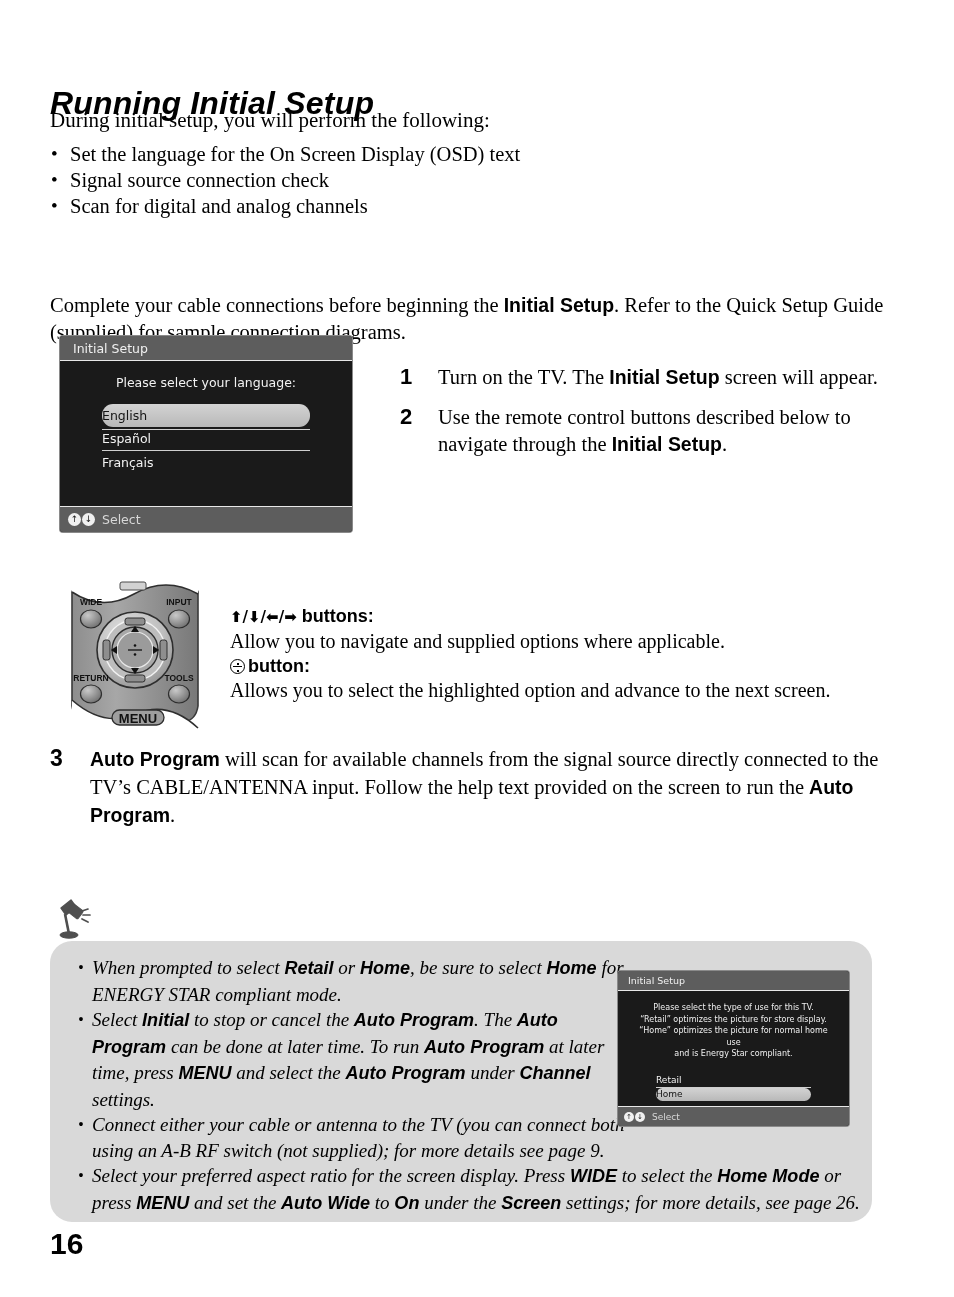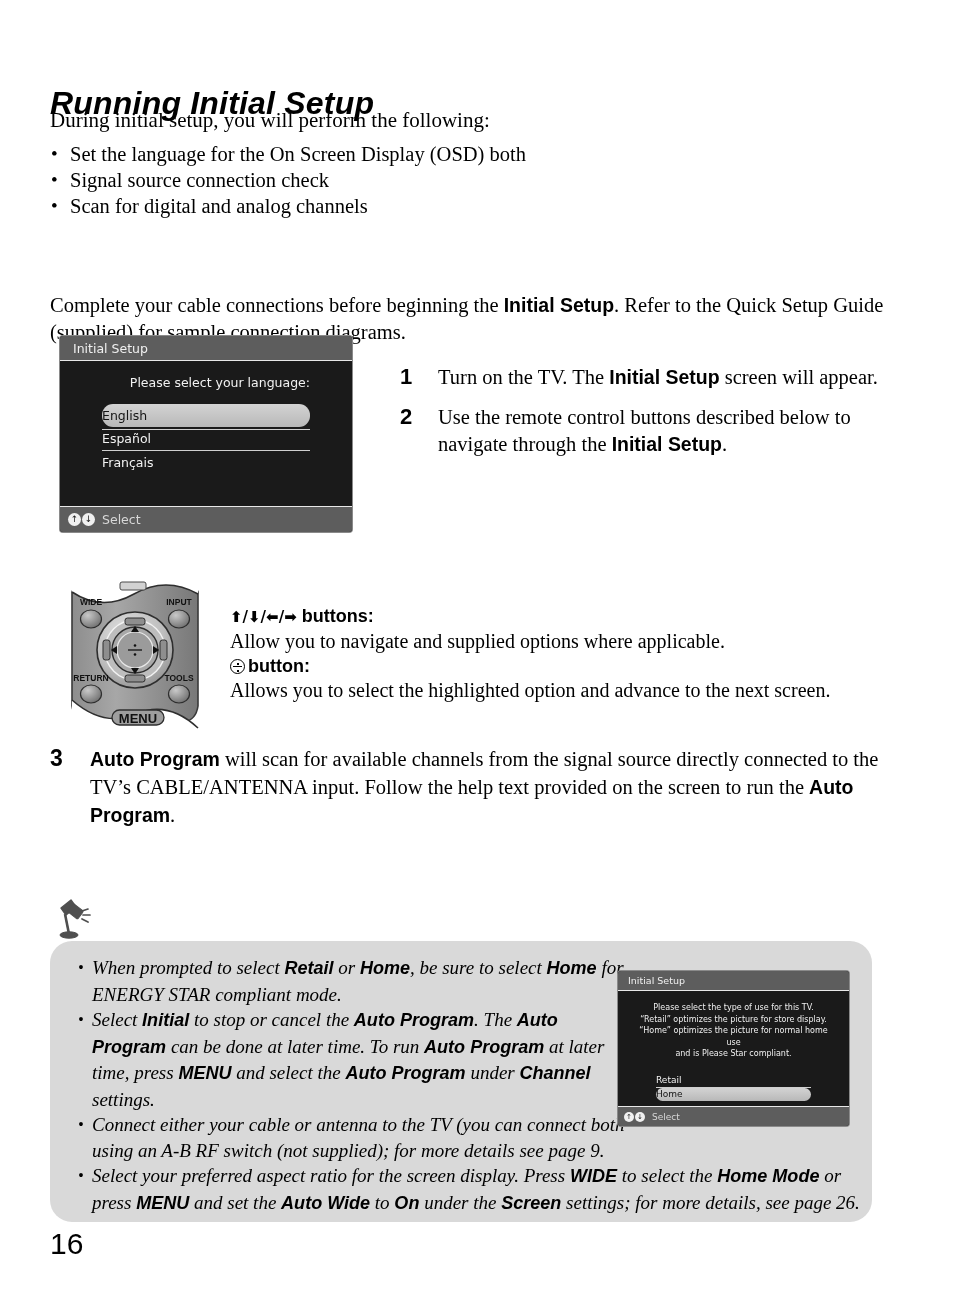--- a/index.html
+++ b/index.html
@@ -80,21 +80,21 @@
     border-bottom: 1px solid #e8e8e8;
   }
   #osd-language .osd-titlebar {
     height: 25px; line-height: 25px;
     padding-left: 13px;
     font-size: 12.5px;
   }
   .osd-body { color: #f2f2f2; }
   #osd-language .osd-body { padding: 14px 42px 0 42px; }
   #osd-lang-prompt {
-    text-align: right;
+    text-align: center;
     font-size: 12.5px;
     margin-bottom: 14px;
   }
   .osd-option {
     font-size: 12.5px;
     padding: 4px 0;
     border-bottom: 1px solid #cfcfcf;
   }
   .osd-option.last { border-bottom: none; }
   .osd-option.selected {
@@ -236,35 +236,35 @@
   #osd-usetype .osd-option { font-size: 9px; padding: 1.5px 0; }
   #osd-usetype .osd-opt-wrap { padding: 0 24px; }
   #osd-usetype .osd-footbar { height: 20px; padding-left: 6px; font-size: 9px; }
   #osd-usetype .nav-circle { width: 10px; height: 10px; line-height: 10px; font-size: 7px; }
 
   
   #page-number {
     position: absolute;
     left: 50px; top: 1227px;
     font-family: "Liberation Sans", sans-serif;
-    font-weight: normal;
+    font-weight: bold;
     font-size: 30px;
   }
 </style>
 </head>
 <body>
 
 <div class="page">
 
   <h1 id="page-title">Running Initial Setup</h1>
 
   <div id="intro-line">During initial setup, you will perform the following:</div>
 
   <ul id="objectives-list">
-      <li>Set the language for the On Screen Display (OSD) both</li>
+      <li>Set the language for the On Screen Display (OSD) text</li>
       <li>Signal source connection check</li>
       <li>Scan for digital and analog channels</li>
     </ul>
 
   <p id="cable-note">Complete your cable connections before beginning the <b class="sans">Initial Setup</b>. Refer to the Quick Setup Guide (supplied) for sample connection diagrams.</p>
 
   <div class="osd" id="osd-language">
     <div class="osd-titlebar">Initial Setup</div>
     <div class="osd-body">
       <div id="osd-lang-prompt">Please select your language:</div>
@@ -394,21 +394,21 @@
         <li class="wide">Select your preferred aspect ratio for the screen display. Press <b class="sans">WIDE</b> to select the <b class="sans">Home Mode</b> or press <b class="sans">MENU</b> and set the <b class="sans">Auto Wide</b> to <b class="sans">On</b> under the <b class="sans">Screen</b> settings; for more details, see page 26.</li>
       </ul>
 
     <div class="osd" id="osd-usetype" style="left:568px;top:30px;">
       <div class="osd-titlebar">Initial Setup</div>
       <div class="osd-body">
         <div id="osd-use-desc">
             <div>Please select the type of use for this TV.</div>
             <div>“Retail” optimizes the picture for store display.</div>
             <div>“Home” optimizes the picture for normal home use</div>
-            <div>and is Please Star compliant.</div>
+            <div>and is Energy Star compliant.</div>
           </div>
         <div class="osd-opt-wrap" id="osd-use-options">
             <div class="osd-option">Retail</div>
             <div class="osd-option selected last">Home</div>
           </div>
       </div>
       <div class="osd-footbar">
         <span class="nav-arrows">
           <span class="nav-circle">↑</span>
           <span class="nav-circle">↓</span>

